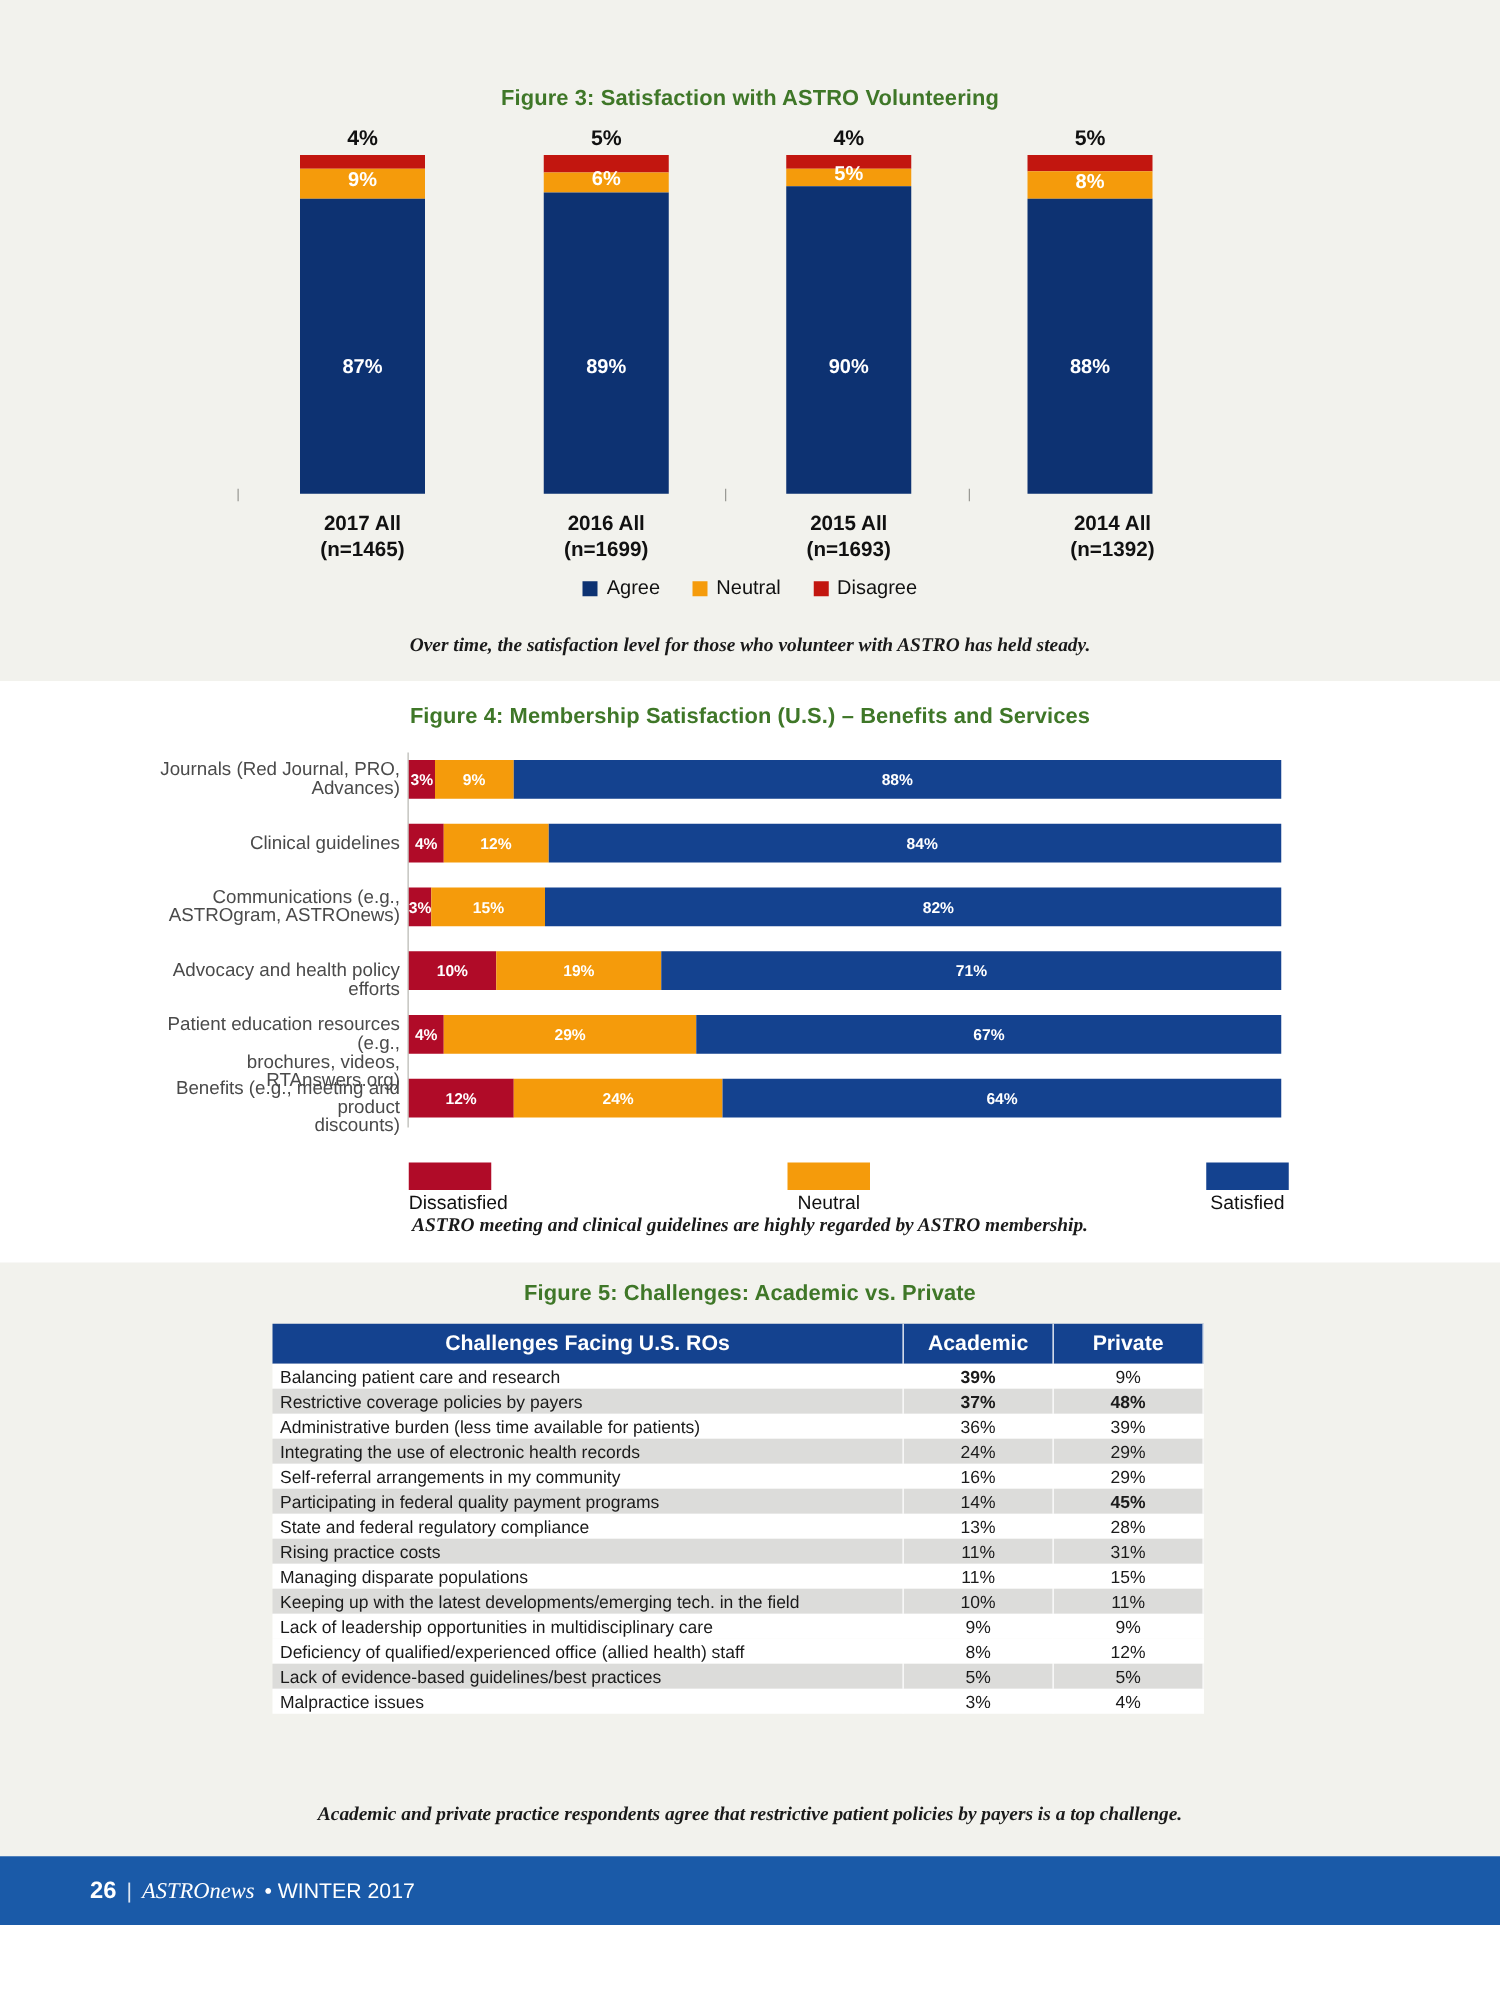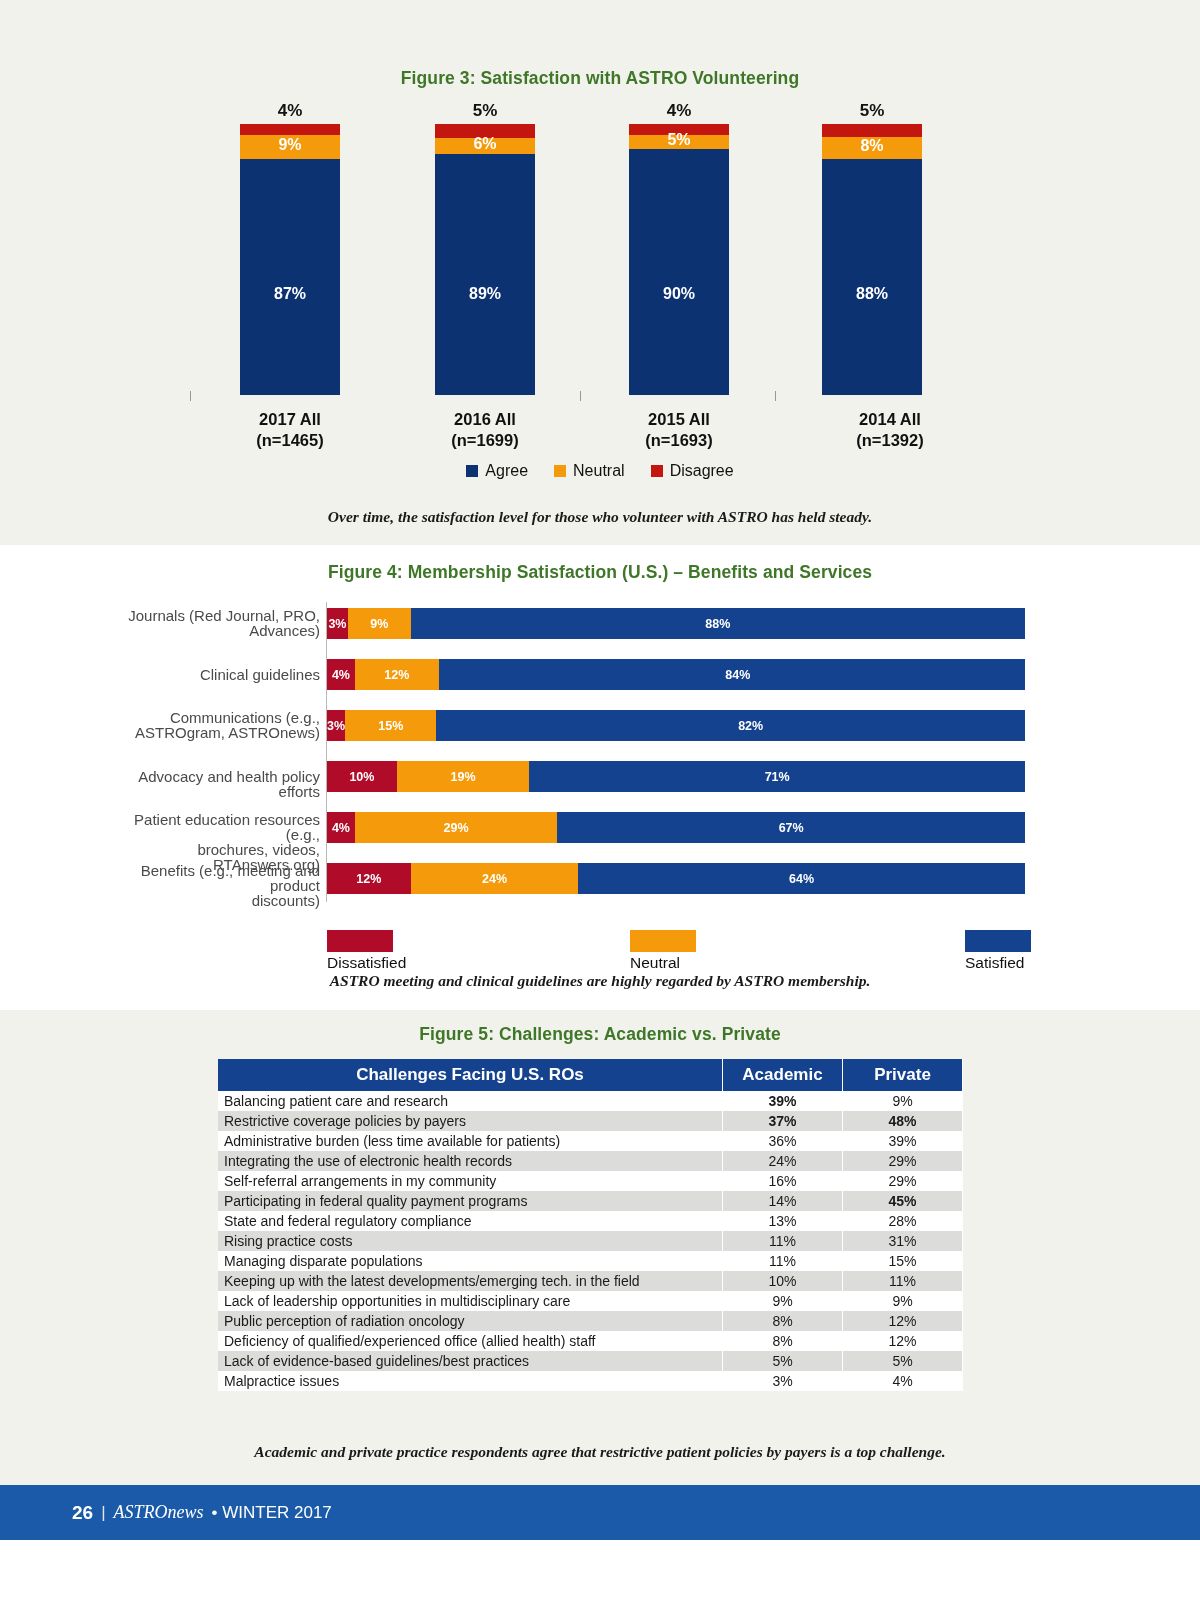--- a/index.html
+++ b/index.html
@@ -66,21 +66,21 @@
   .f4-cat {
     position: absolute; left: 120px; width: 200px; text-align: right;
     font-size: 15px; color: #4a4a4a; line-height: 15px;
   }
   .f4-bar { position: absolute; left: 327px; height: 31px; display: flex; }
   .f4-seg { height: 100%; display: flex; align-items: center; justify-content: center;
             font-size: 12.5px; font-weight: bold; color: #ffffff; overflow: hidden; }
   .f4-legend { position: absolute; left: 0; top: 920px; width: 1200px; height: 50px; }
   .f4-leg-item { position: absolute; }
   .f4-leg-sw { width: 66px; height: 22px; }
-  .f4-leg-lb { font-size: 15.5px; color: #111; margin-top: 2px; }
+  .f4-leg-lb { font-size: 15.5px; color: #111; margin-top: 2px; text-align: center; }
   #fig4-caption { position: absolute; left: 0; top: 972px; width: 1200px; }
 
   
   #fig5-title { position: absolute; left: 0; top: 1024px; width: 1200px; }
   .f5-table {
     position: absolute; left: 218px; top: 1059px;
     width: 745px; border-collapse: collapse;
     font-family: "Liberation Sans", sans-serif;
   }
   .f5-table th {
@@ -346,25 +346,20 @@
         <tr class="even">
           <td class="lead">Keeping up with the latest developments/emerging tech. in the field</td>
           <td class="num">10%</td>
           <td class="num">11%</td>
         </tr>
         <tr class="odd">
           <td class="lead">Lack of leadership opportunities in multidisciplinary care</td>
           <td class="num">9%</td>
           <td class="num">9%</td>
         </tr>
-        <tr class="even">
-          <td class="lead">Public perception of radiation oncology</td>
-          <td class="num">8%</td>
-          <td class="num">12%</td>
-        </tr>
         <tr class="odd">
           <td class="lead">Deficiency of qualified/experienced office (allied health) staff</td>
           <td class="num">8%</td>
           <td class="num">12%</td>
         </tr>
         <tr class="even">
           <td class="lead">Lack of evidence-based guidelines/best practices</td>
           <td class="num">5%</td>
           <td class="num">5%</td>
         </tr>

